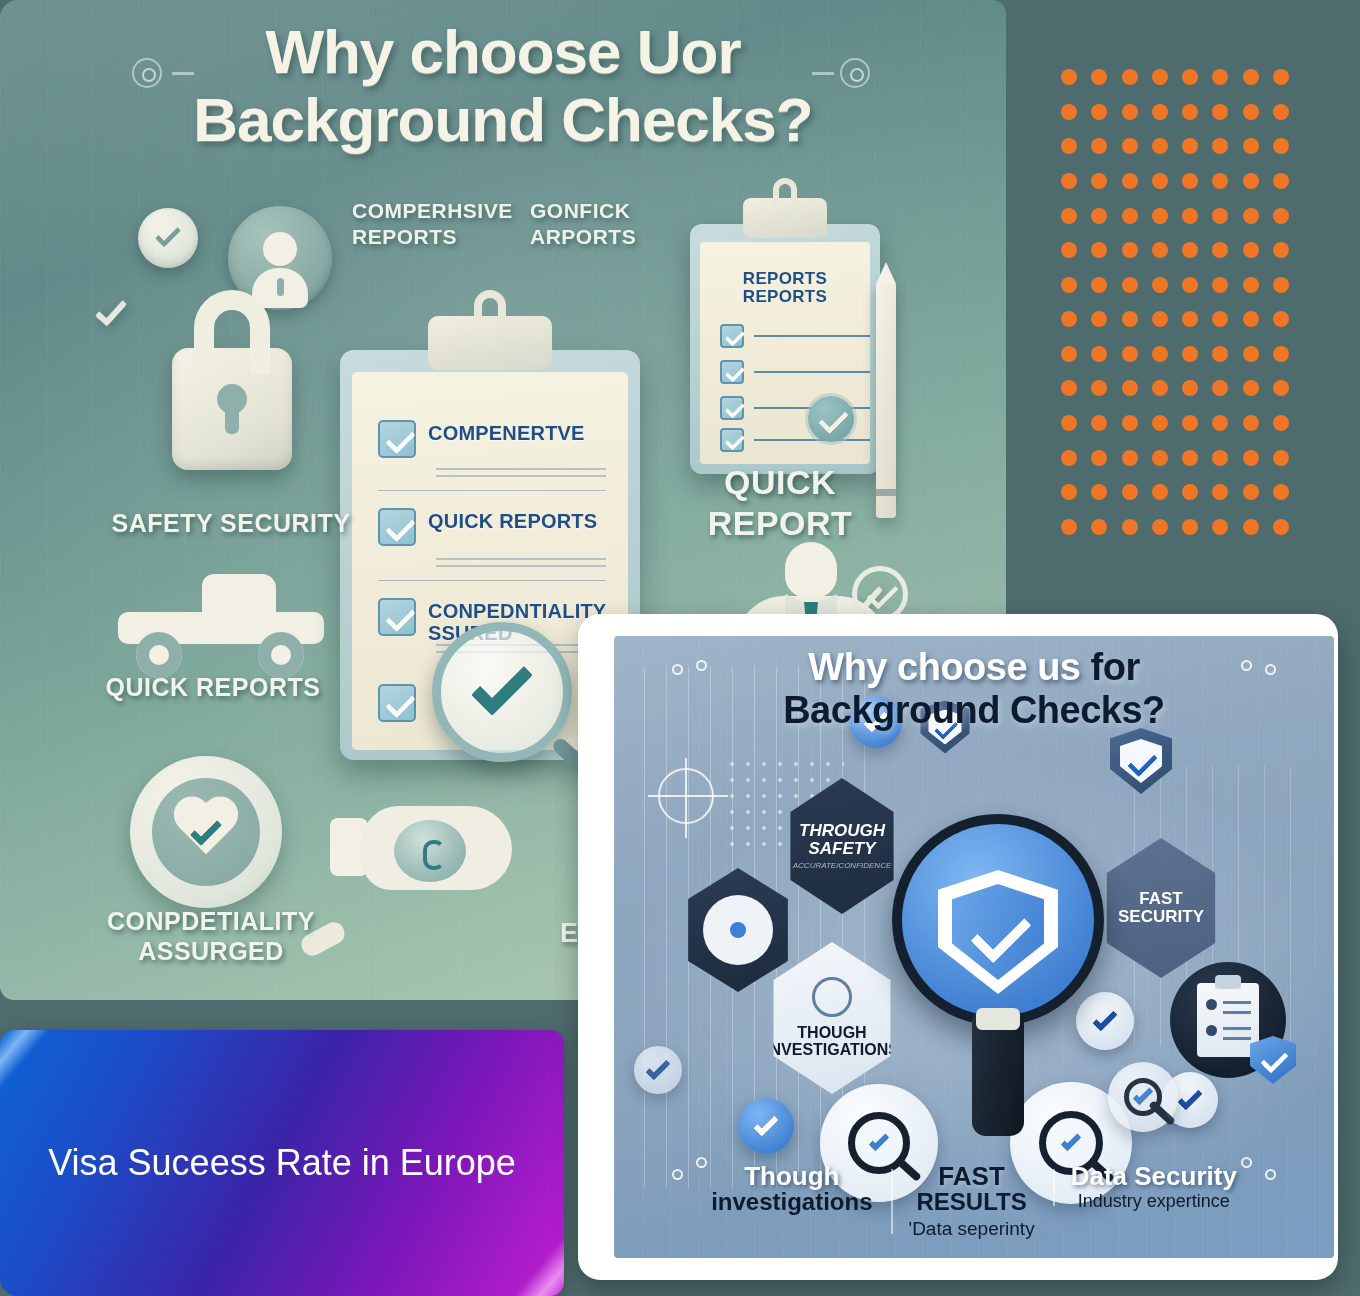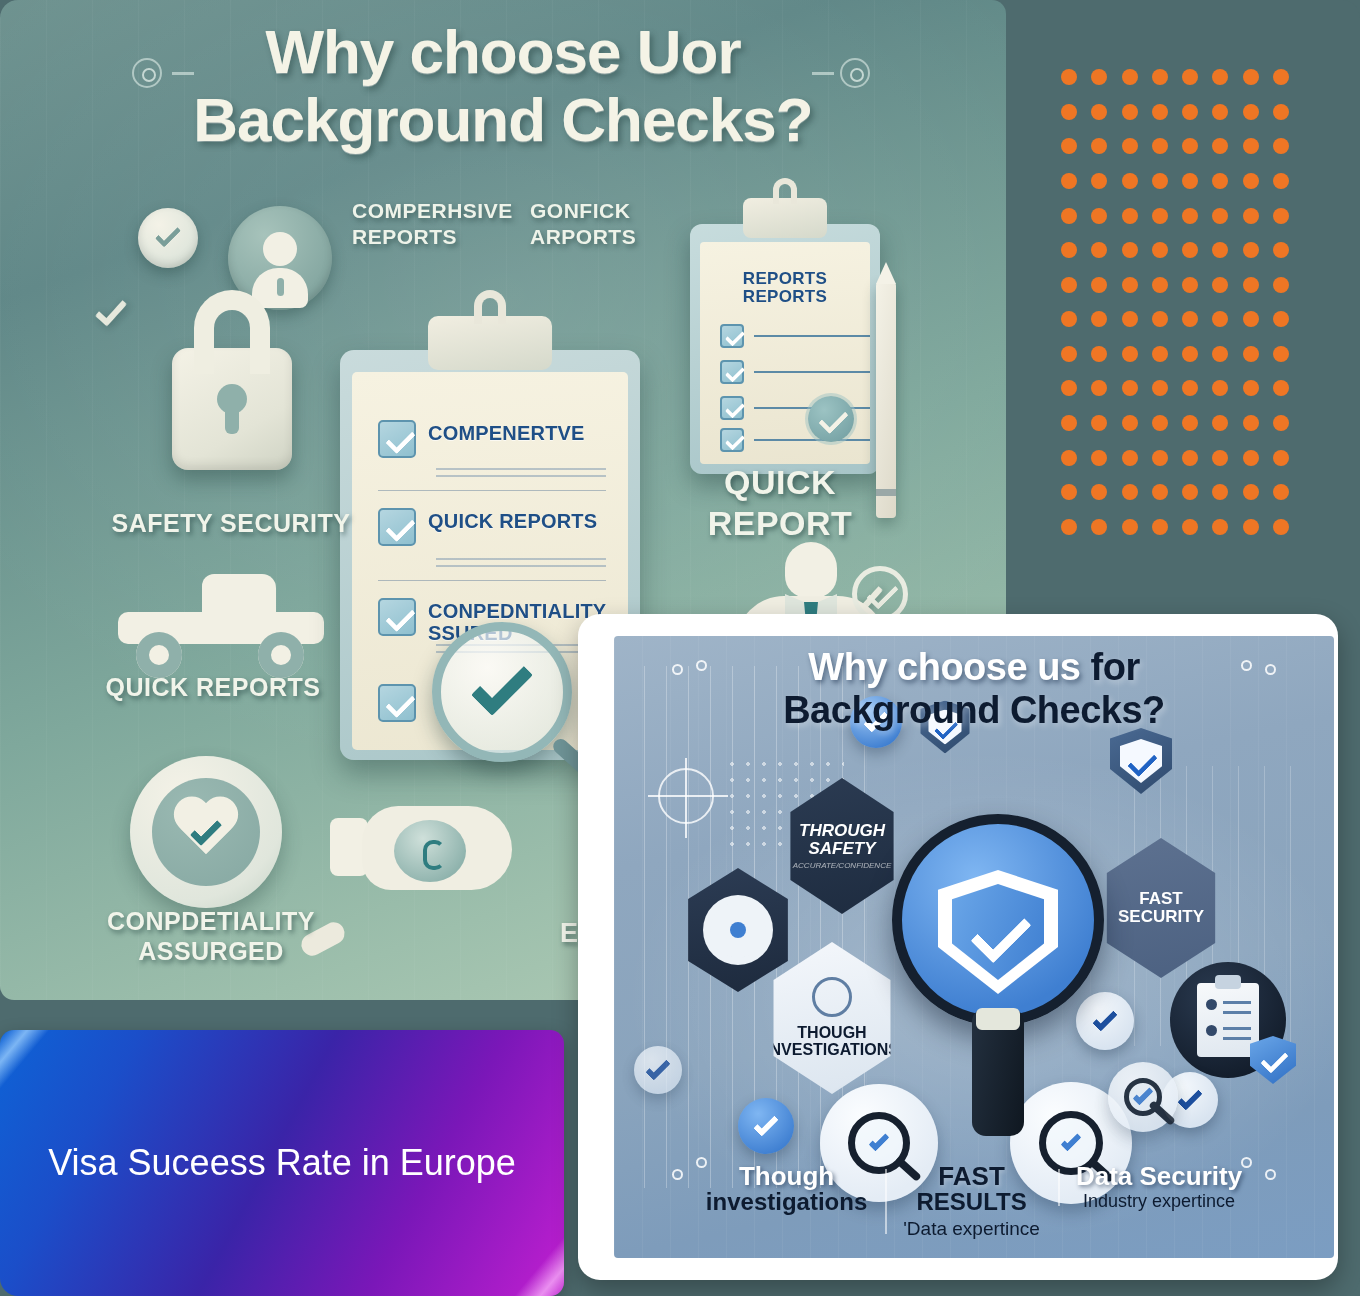--- a/index.html
+++ b/index.html
@@ -779,21 +779,21 @@
         </div>
 
       <div class="bi-footer">
         <div class="bi-fcol">
           <div class="ft1">Though</div>
           <div class="ft2">investigations</div>
         </div>
         <div class="bi-fcol">
           <div class="ft1 dark">FAST</div>
           <div class="ft2">RESULTS</div>
-          <div class="ft-sub">'Data expertince</div>
+          <div class="ft-sub">'Data seperinty</div>
         </div>
         <div class="bi-fcol">
           <div class="ft1">Data Security</div>
           <div class="ft3">Industry expertince</div>
         </div>
       </div>
 
     </div>
   </div>
 

